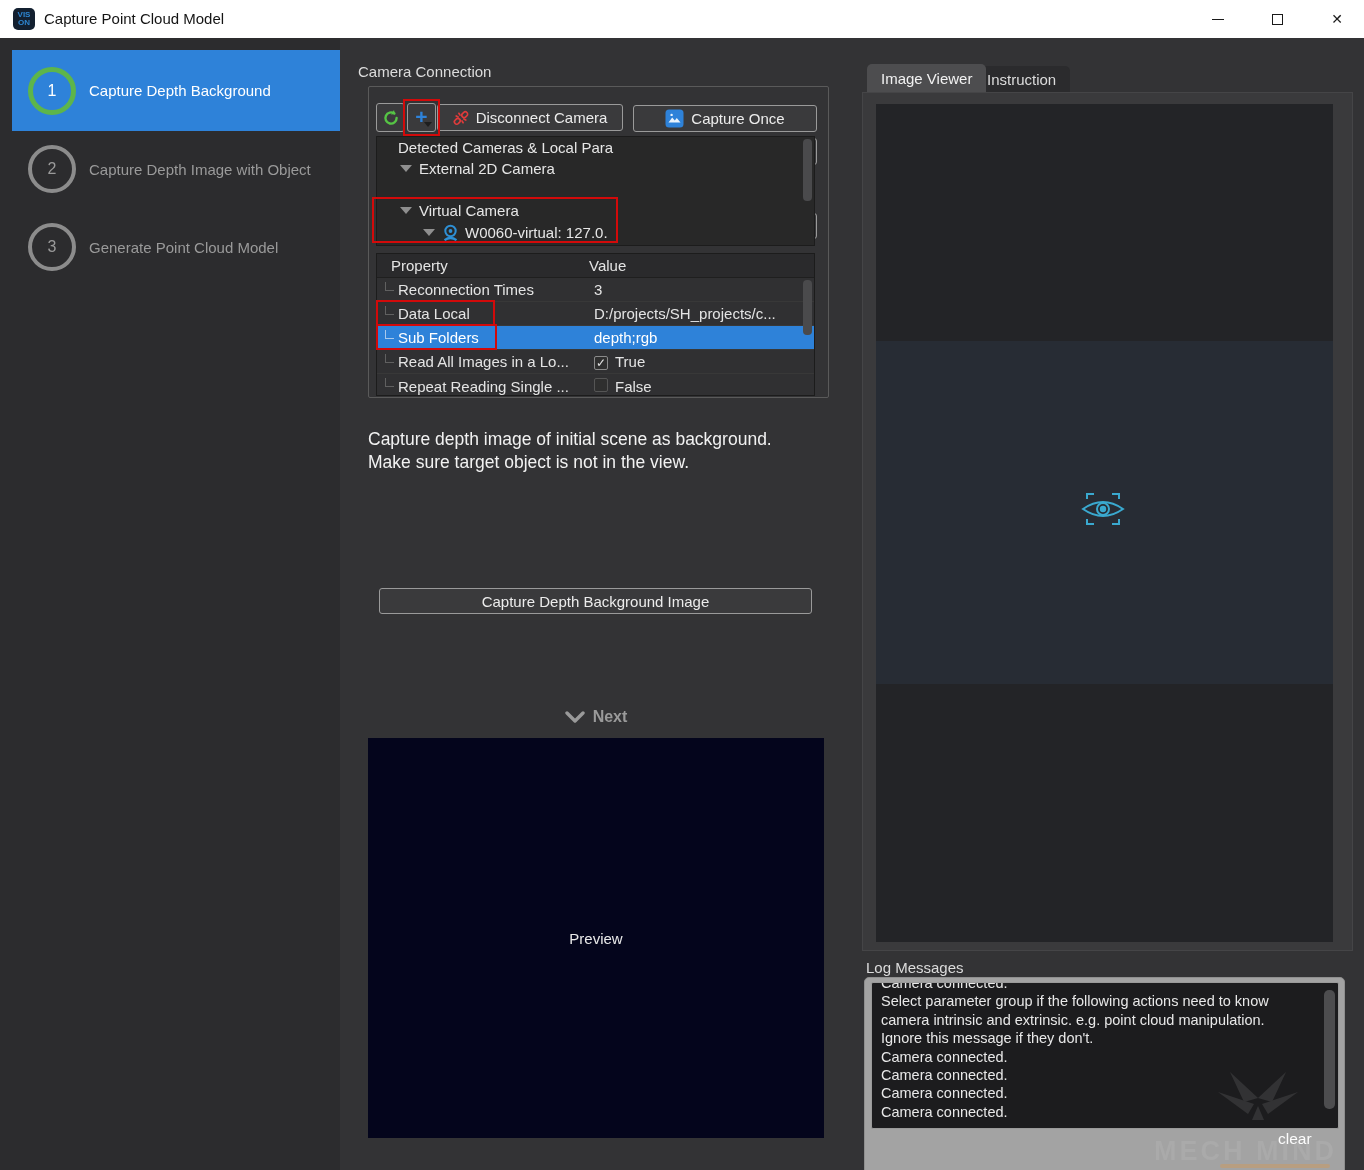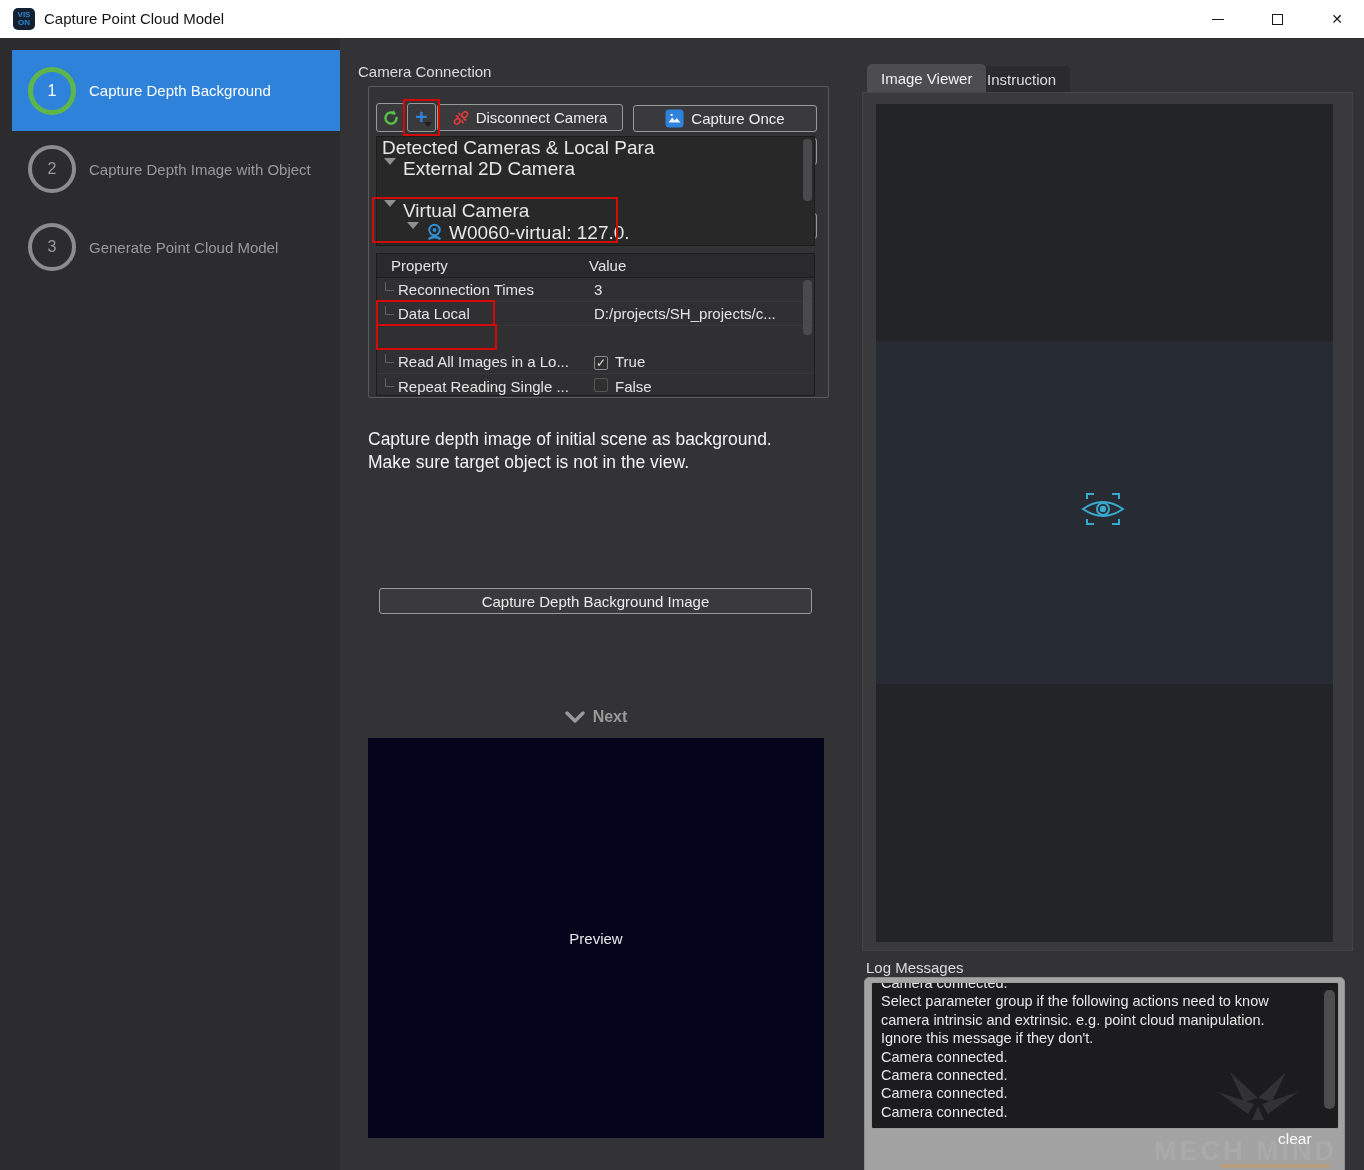--- a/index.html
+++ b/index.html
@@ -36,21 +36,21 @@
     display:flex;align-items:center;justify-content:center;font-size:15px;gap:7px;cursor:default}
   .tool-btn{width:29px;height:29px}
   .annotation{border:2px solid #d20a0a;pointer-events:none;z-index:6}
 
   .plus-glyph{color:#2e82d9;font-size:21px;font-weight:bold;line-height:20px;position:relative;top:-1px}
   .plus-caret{position:absolute;right:3px;bottom:4px;width:0;height:0;
     border-left:4px solid transparent;border-right:4px solid transparent;border-top:5px solid #1e1e1e}
 
   
   .tree{left:376px;top:136px;width:439px;height:110px;background:#282828;border:1px solid #1c1c1c;color:#e6e6e6;overflow:hidden}
-  .tree-row{position:absolute;left:0;width:100%;height:21px;display:flex;font-size:19px}
+  .tree-row{position:absolute;left:16px;width:100%;height:21px;display:flex;align-items:center;font-size:15px}
   .tri-down{width:0;height:0;border-left:6px solid transparent;border-right:6px solid transparent;border-top:7px solid #8f8f8f}
   .tree-elbow{width:10px;height:10px;border-left:1px solid #7a7a7a;border-bottom:1px solid #7a7a7a;margin-top:-8px}
   .tree-scroll{position:absolute;right:2px;top:2px;width:9px;height:62px;background:#4a4a4c;border-radius:4px}
 
   
   .ptable{left:376px;top:253px;width:439px;height:143px;background:#303032;border:1px solid #1c1c1c;color:#e4e4e4;overflow:hidden}
   .ptable-header{position:absolute;left:0;top:0;width:100%;height:24px;background:#2a2a2c;border-bottom:1px solid #1f1f1f;display:flex;align-items:center}
   .prow{position:absolute;left:0;width:100%;height:24px;display:flex;align-items:center;border-bottom:1px solid #383838}
   .prow .branch{width:9px;height:9px;border-left:1px solid #606060;border-bottom:1px solid #606060;margin:-7px 4px 0 8px;flex:0 0 auto}
   .pname{width:190px;flex:0 0 auto;white-space:nowrap;overflow:hidden}
@@ -212,20 +212,25 @@
   <div class="prow" style="top:24px">
     <span class="branch"></span>
     <span class="pname">Reconnection Times</span>
     <span class="pval">3</span>
   </div>
   <div class="prow" style="top:48px">
     <span class="branch"></span>
     <span class="pname">Data Local</span>
     <span class="pval">D:/projects/SH_projects/c...</span>
   </div>
+  <div class="prow selected" style="top:72px">
+    <span class="branch" style="border-color:#a9c9ec"></span>
+    <span class="pname">Sub Folders</span>
+    <span class="pval">depth;rgb</span>
+  </div>
   <div class="prow" style="top:120px;border-bottom:none">
     <span class="branch"></span>
     <span class="pname">Repeat Reading Single ...</span>
     <span class="pval"><span class="checkbox" style="border-color:#555;color:transparent"></span><span>False</span></span>
   </div>
   <div class="prow" style="top:96px">
     <span class="branch"></span>
     <span class="pname">Read All Images in a Lo...</span>
     <span class="pval"><span class="checkbox">✓</span><span>True</span></span>
   </div>

